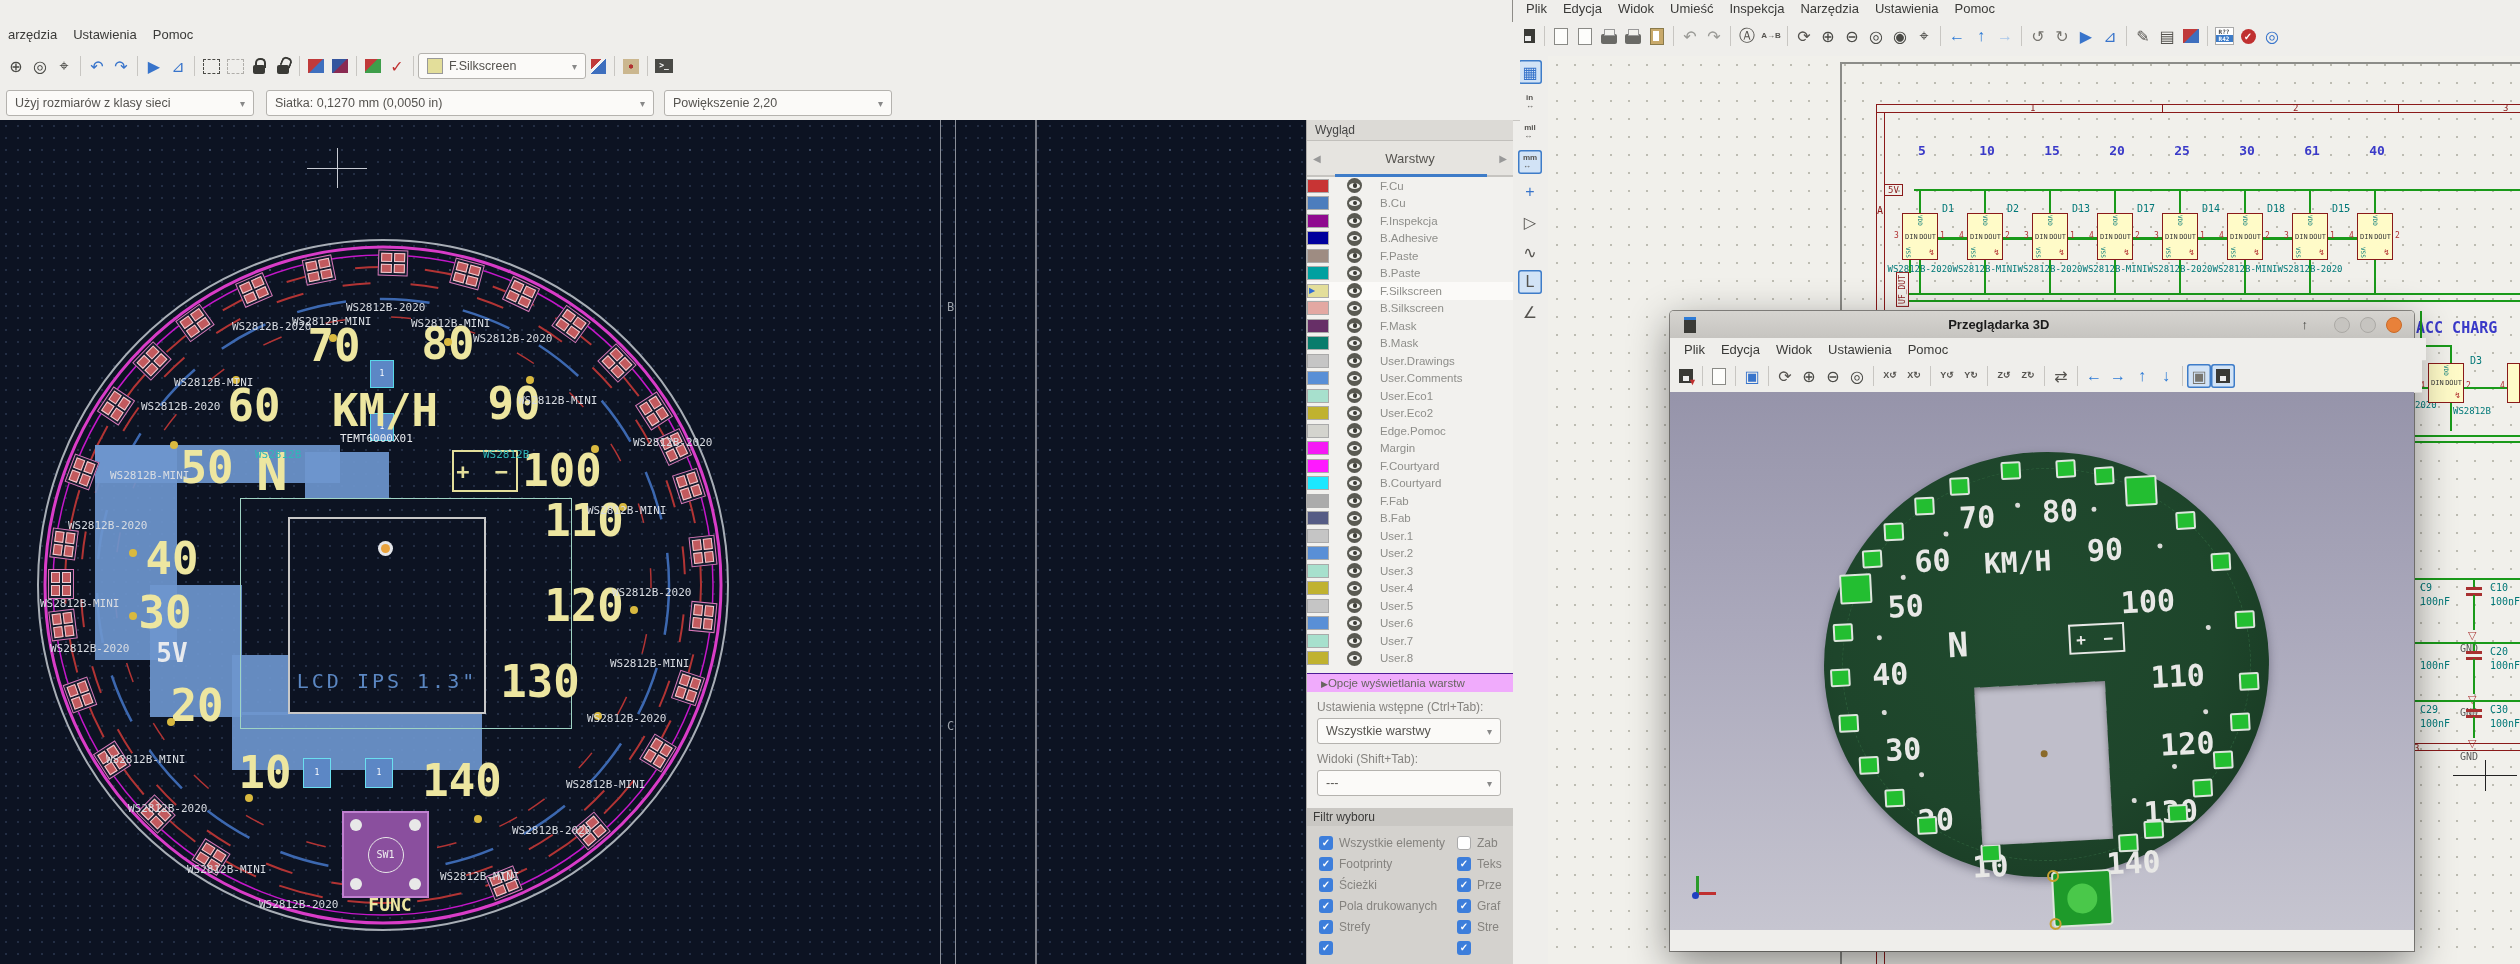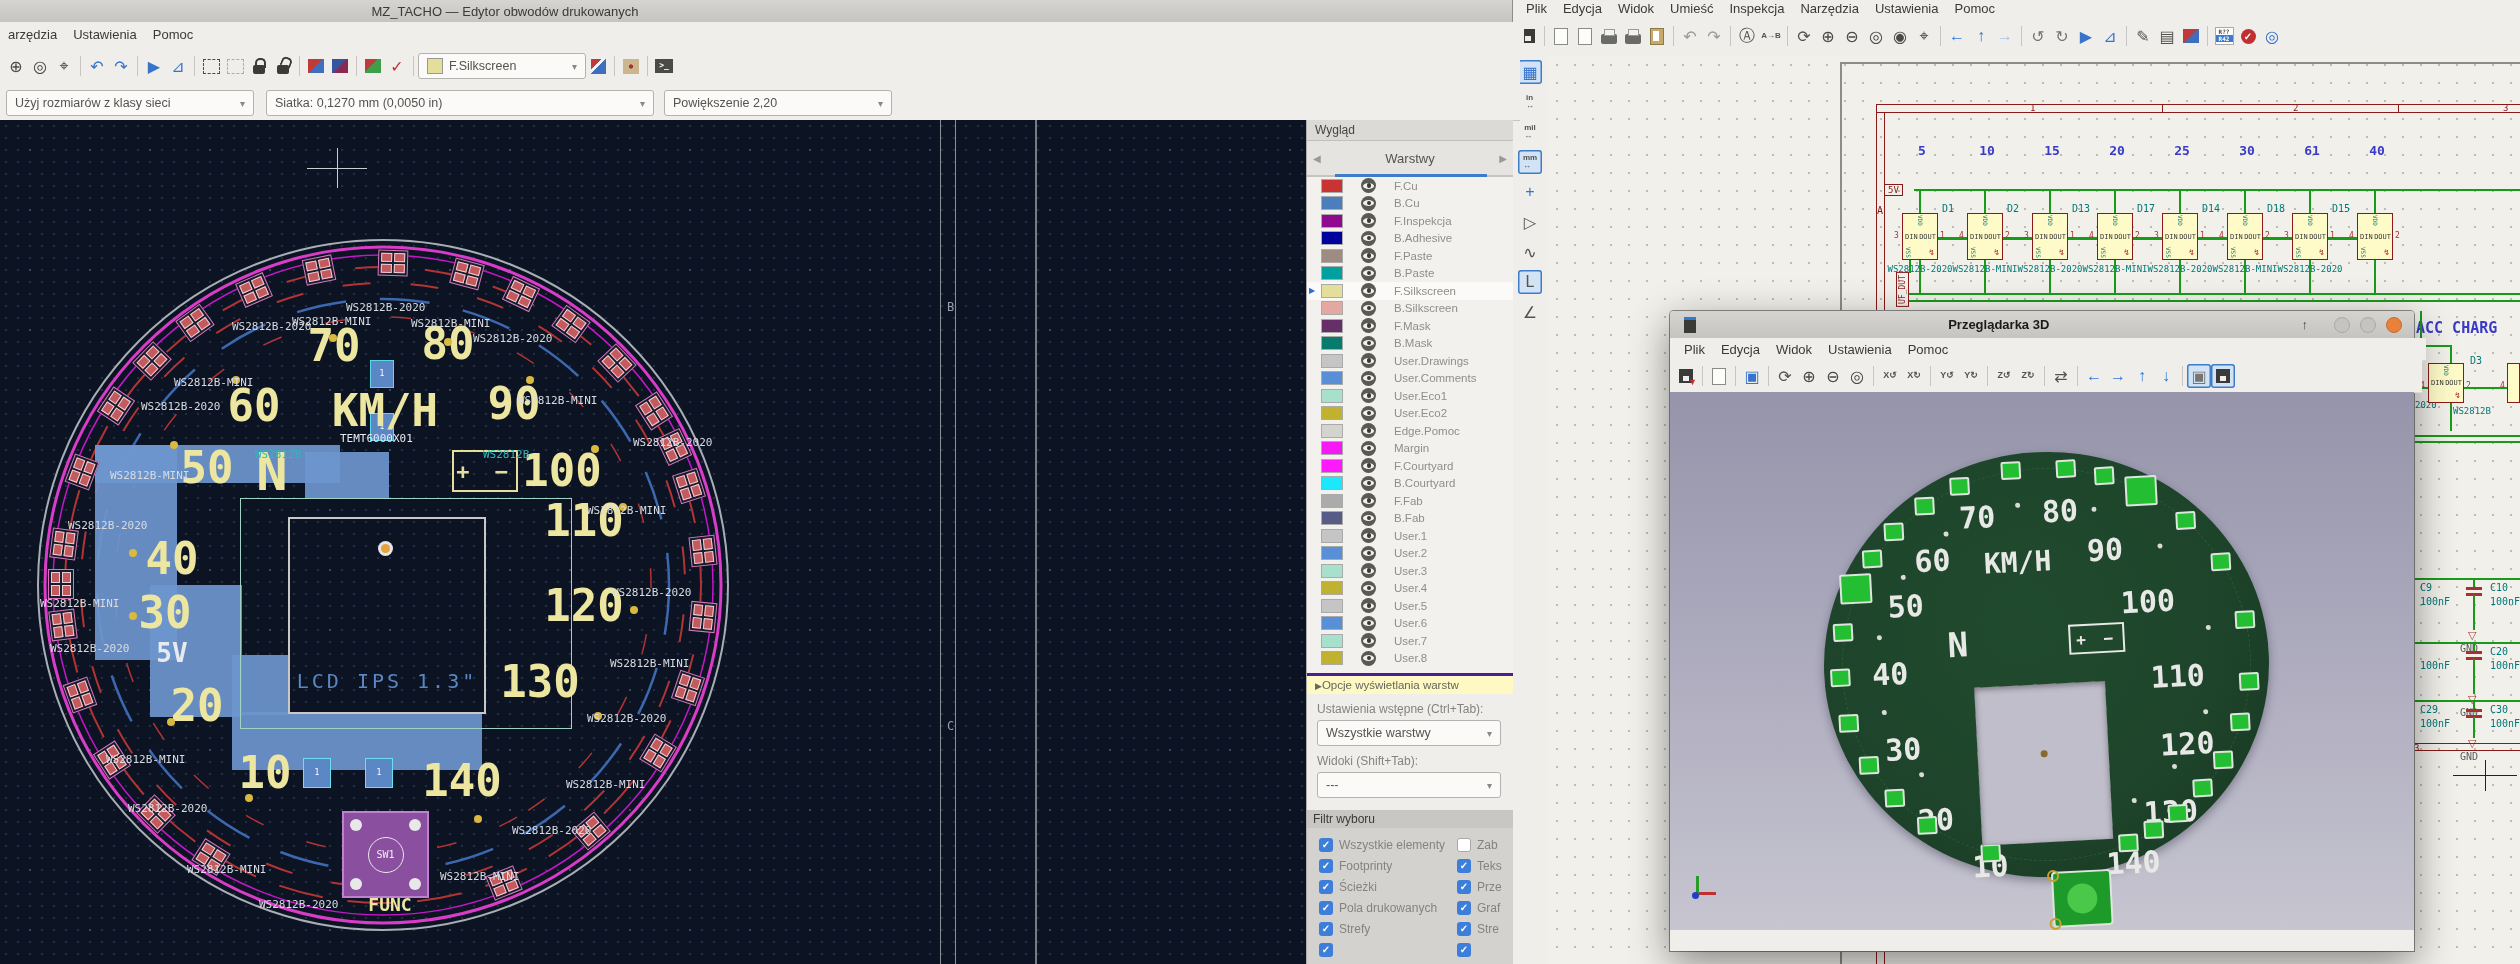--- a/index.html
+++ b/index.html
@@ -61,21 +61,21 @@
   .fpb{position:absolute;width:30px;height:26px;border:1px solid #D878B8;background:#141E30;
      display:grid;grid-template-columns:1fr 1fr;grid-template-rows:1fr 1fr;gap:2px;padding:2px;box-sizing:border-box;}
   .fpb i{background:#C25A5E;border:1px solid #EFCDD4;display:block;}
   .tickdot{position:absolute;width:8px;height:8px;border-radius:50%;background:#D9B93F;transform:translate(-50%,-50%);}
   .zone{position:absolute;background:#6E96CE;opacity:.92;}
   .bluepad{position:absolute;background:#5C87C5;border:1px solid #58D8E8;color:#fff;
      font:8px/1 "DejaVu Sans Mono",monospace;text-align:center;}
   
   #pcb-panel{left:1306px;top:120px;width:206px;height:844px;background:#EFEEEB;border-left:1px solid #B0AEAA;overflow:hidden;}
   .panel-h{background:#DCDAD6;border-bottom:1px solid #C2C0BC;font-size:12px;color:#444;padding:2px 8px;}
-  .lrow{display:flex;align-items:center;gap:18px;height:17.5px;padding-left:14px;position:relative;}
+  .lrow{display:flex;align-items:center;gap:18px;height:17.5px;padding-left:0;position:relative;}
   .lrow .sw{width:20px;height:12px;flex:0 0 20px;}
   .lrow .nm{font-size:11.5px;color:#8E8E8A;}
   .lrow.cur{background:#FBFAF8;}
   .lrow.cur::before{content:"▶";position:absolute;left:2px;font-size:8px;color:#2E6BD6;}
   .eye{width:15px;height:15px;border-radius:50%;background:#5A5A52;position:relative;flex:0 0 15px;}
   .eye::before{content:"";position:absolute;left:2px;top:4.5px;width:11px;height:6px;background:#F2F2EE;border-radius:50%;}
   .eye::after{content:"";position:absolute;left:5.5px;top:5px;width:4.5px;height:4.5px;background:#3A3A34;border-radius:50%;}
   .cb{width:14px;height:14px;border-radius:3px;background:#3D7EDB;color:#fff;flex:0 0 14px;
      font:bold 10px/14px "Liberation Sans",sans-serif;text-align:center;}
   .cb.off{background:#fff;box-shadow:0 0 0 1px #AAA inset;}
@@ -420,23 +420,20 @@
       <div class="redline" style="left:860px;top:687px;width:112px;height:1px"></div>
       <div class="redline" style="left:860px;top:694px;width:112px;height:1px"></div>
       <div class="abs mono" style="left:866px;top:687px;color:#8A1A1A;font-size:9px">3</div>
 
       <div class="abs" style="left:905px;top:719px;width:64px;height:1px;background:#222"></div>
       <div class="abs" style="left:937px;top:704px;width:1px;height:31px;background:#222"></div>
     </div>
   </div>
 
   <div id="pcb-window" class="abs">
-    <div class="titlebar abs" style="left:0;top:0;width:1512px;height:22px">
-      <div class="abs" style="left:505px;top:4px;transform:translateX(-50%);font-size:13px;color:#3A3A38;white-space:nowrap">MZ_TACHO — Edytor obwodów drukowanych</div>
-    </div>
     <div class="menubar abs" style="left:0;top:22px;width:1512px;height:24px">
       <span id="pcb-menus" style="display:flex;margin-left:-6px">
           <span class="menu-item">arzędzia</span>
           <span class="menu-item">Ustawienia</span>
           <span class="menu-item">Pomoc</span>
         </span>
     </div>
     <div class="tbar abs" style="left:0;top:46px;width:1512px;height:40px" id="pcb-toolbar1">
         <div class="ic">⊕</div>
         <div class="ic">◎</div>
@@ -932,21 +929,21 @@
             <div class="sw" style="background: rgb(167, 224, 205); border: 1px solid rgb(170, 170, 170);"></div>
             <div class="eye"></div>
             <div class="nm">User.7</div>
           </div>
           <div class="lrow">
             <div class="sw" style="background: rgb(192, 178, 47); border: 1px solid rgb(170, 170, 170);"></div>
             <div class="eye"></div>
             <div class="nm">User.8</div>
           </div>
         </div>
-      <div style="background:#fef9c3;border-top:3px solid #4c1d95;font-size:11.5px;color:#66645F;padding:3px 8px">
+      <div style="background:#f0abfc;border-top:1px solid #4c1d95;font-size:11.5px;color:#66645F;padding:3px 14px">
         <span style="font-size:9px">▶</span><span>Opcje wyświetlania warstw</span>
       </div>
       <div style="padding:8px 10px 0 10px;font-size:12px;color:#85837F">Ustawienia wstępne (Ctrl+Tab):</div>
       <div class="combo" style="margin:4px 10px;width:166px">
         <span>Wszystkie warstwy</span>
           <span class="arr">▾</span>
       </div>
       <div style="padding:4px 10px 0 10px;font-size:12px;color:#85837F">Widoki (Shift+Tab):</div>
       <div class="combo" style="margin:4px 10px;width:166px">
         <span>---</span>

